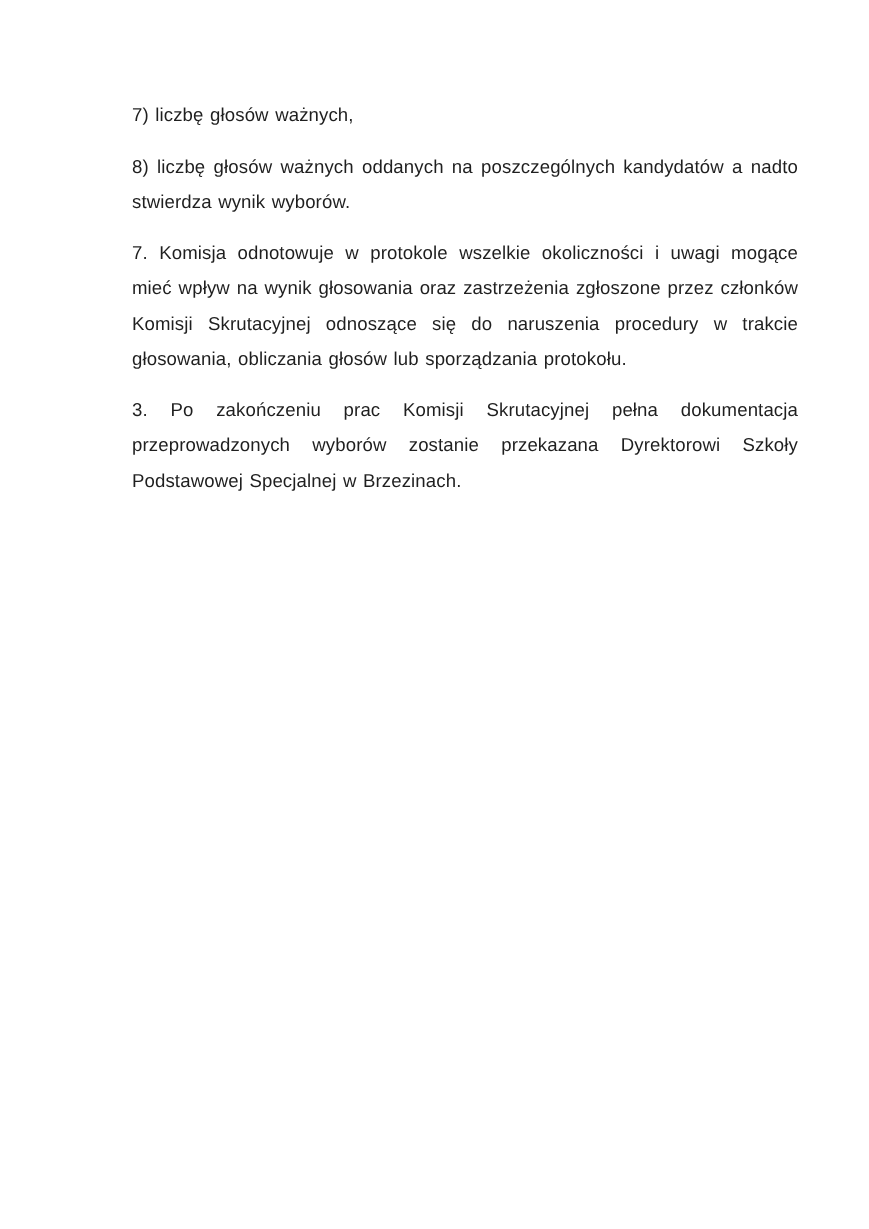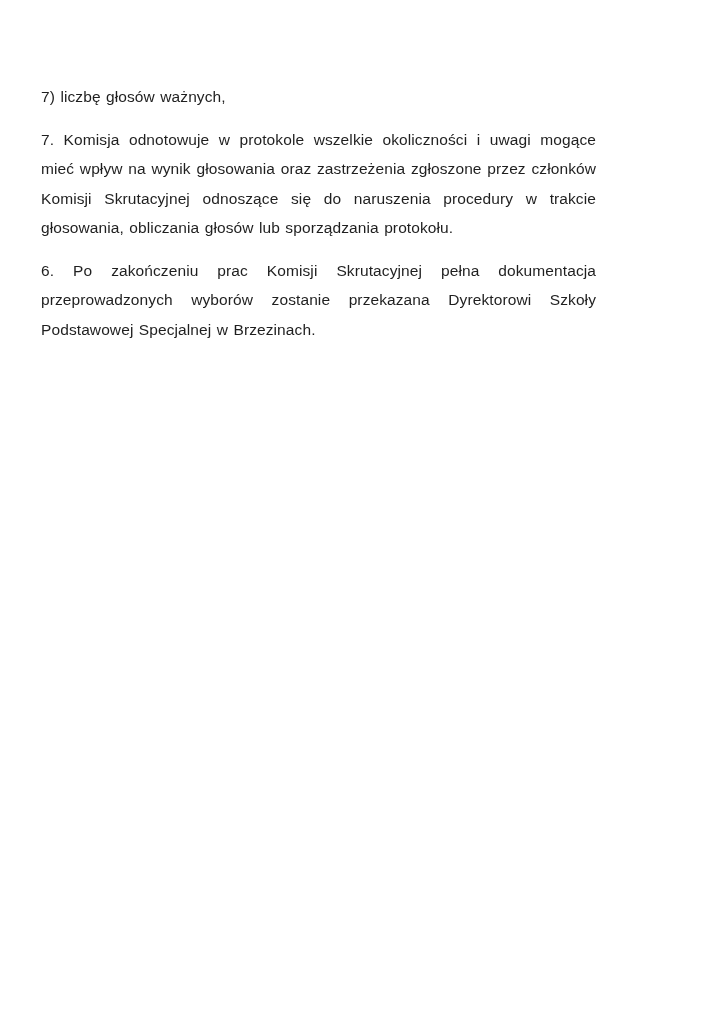--- a/index.html
+++ b/index.html
@@ -11,21 +11,21 @@
     height: 1024px;
     background: #ffffff;
     overflow: hidden;
     font-family: "Liberation Sans", "DejaVu Sans", sans-serif;
   }
   .page {
     box-sizing: border-box;
     width: 724px;
     height: 1024px;
     background: #ffffff;
-    padding: 82px 84px 0 41px;
+    padding: 82px 84px 0 110px;
   }
   .doc-body {
     width: 555px;
     color: #1f1f1f;
   }
   .doc-body p {
     margin: 0 0 13px 0;
     font-size: 15.5px;
     line-height: 29.5px;
     text-align: justify;
@@ -36,16 +36,17 @@
   .doc-body p:last-child {
     margin-bottom: 0;
   }
 </style>
 </head>
 <body>
 
 <div class="page">
   <div class="doc-body">
     <p>7) liczbę głosów ważnych,</p>
+    <p>8) liczbę głosów ważnych oddanych na poszczególnych kandydatów a nadto stwierdza wynik wyborów.</p>
     <p>7. Komisja odnotowuje w protokole wszelkie okoliczności i uwagi mogące mieć wpływ na wynik głosowania oraz zastrzeżenia zgłoszone przez członków Komisji Skrutacyjnej odnoszące się do naruszenia procedury w trakcie głosowania, obliczania głosów lub sporządzania protokołu.</p>
-    <p>6. Po zakończeniu prac Komisji Skrutacyjnej pełna dokumentacja przeprowadzonych wyborów zostanie przekazana Dyrektorowi Szkoły Podstawowej Specjalnej w Brzezinach.</p>
+    <p>3. Po zakończeniu prac Komisji Skrutacyjnej pełna dokumentacja przeprowadzonych wyborów zostanie przekazana Dyrektorowi Szkoły Podstawowej Specjalnej w Brzezinach.</p>
   </div>
 </div>
 
 </body></html>

